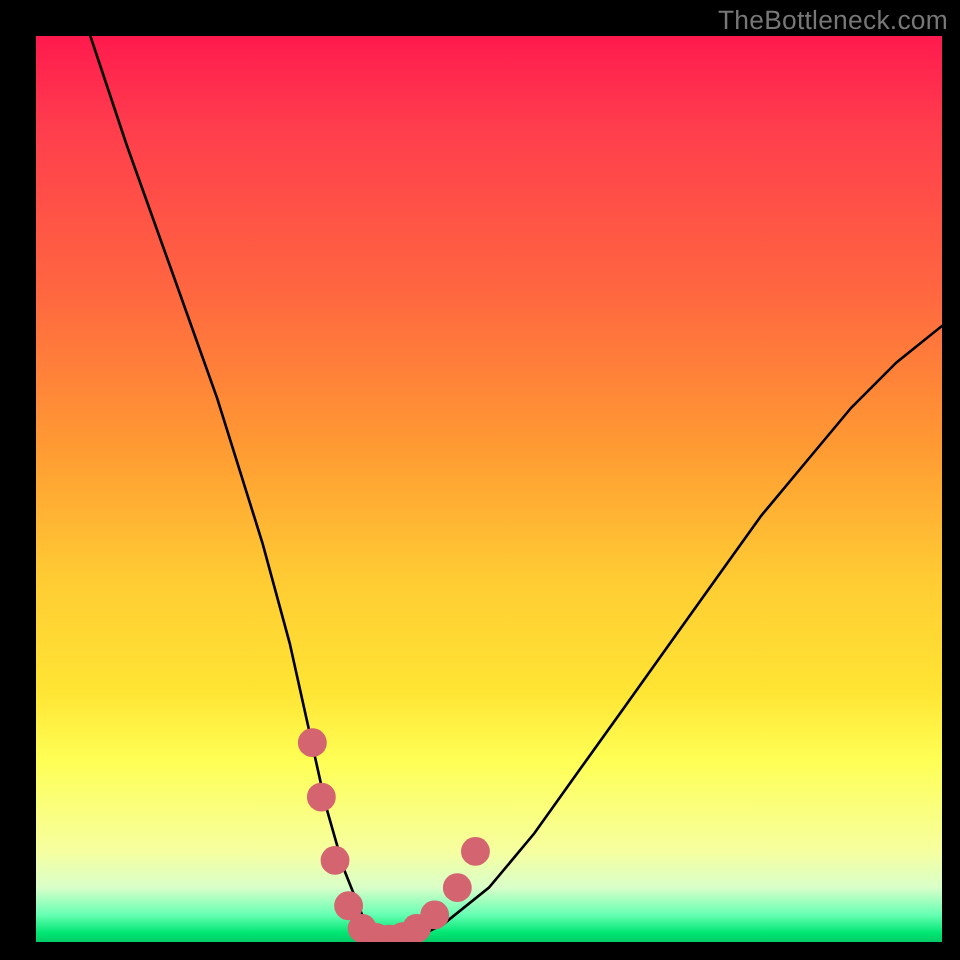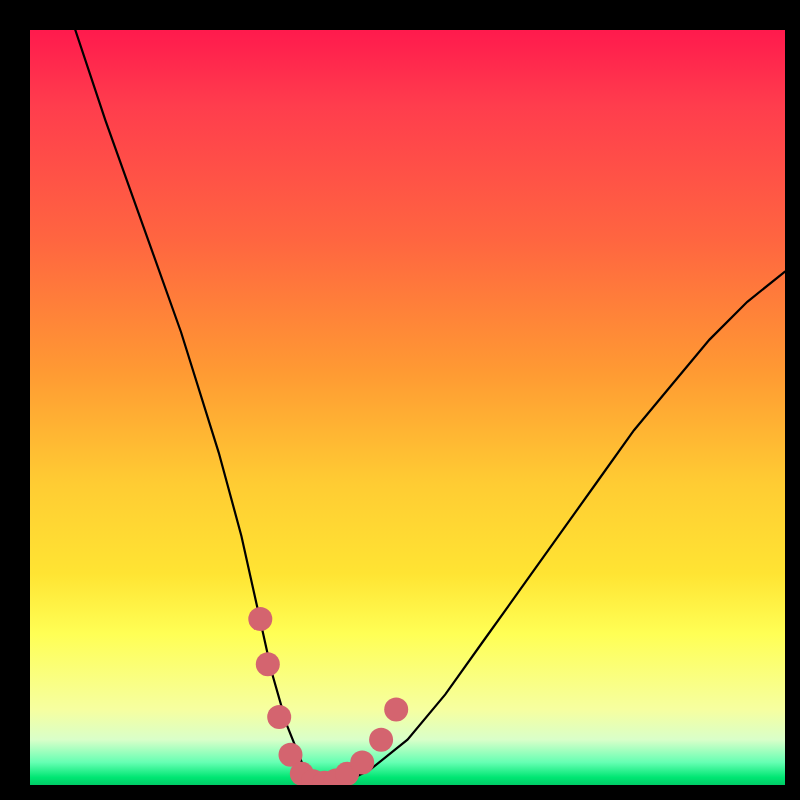--- a/index.html
+++ b/index.html
@@ -78,13 +78,14 @@
           <circle cx="283.1" cy="751.2" r="12" fill="#d4646f"></circle>
           <circle cx="294.4" cy="752.7" r="12" fill="#d4646f"></circle>
           <circle cx="305.8" cy="750.5" r="12" fill="#d4646f"></circle>
           <circle cx="317.1" cy="743.7" r="12" fill="#d4646f"></circle>
           <circle cx="332.2" cy="732.4" r="12" fill="#d4646f"></circle>
           <circle cx="351.1" cy="709.7" r="12" fill="#d4646f"></circle>
           <circle cx="366.2" cy="679.5" r="12" fill="#d4646f"></circle>
         </g>
     </svg>
   </div>
+  <div class="watermark">TheBottleneck.com</div>
 </div>
 
 </body></html>

